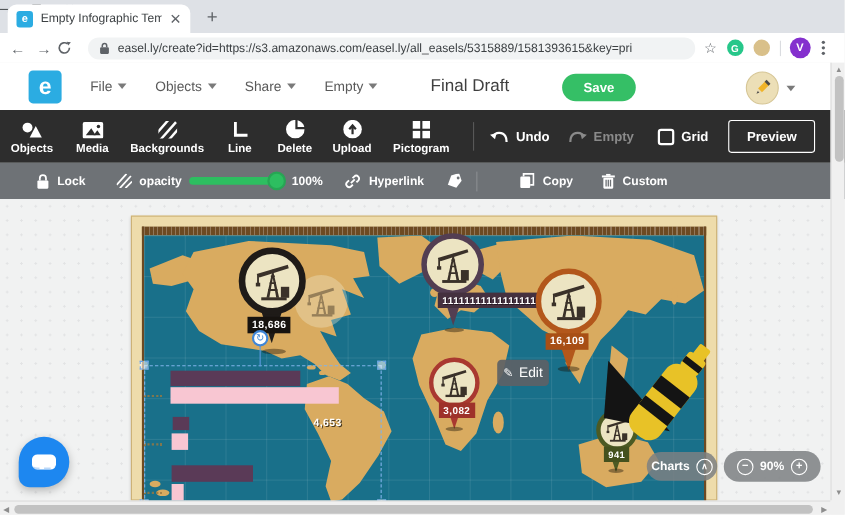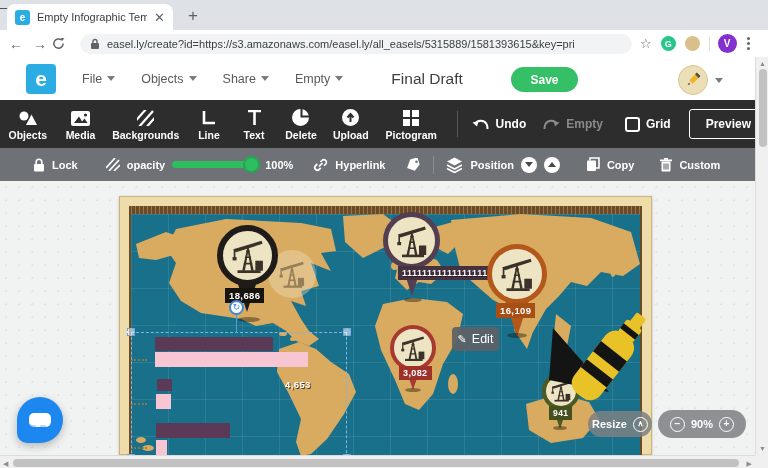--- a/index.html
+++ b/index.html
@@ -240,28 +240,20 @@
       <span class="lbl">Backgrounds</span>
     </div>
     <div class="titem" style="width:48px">
       <span class="ticon">
           <svg width="15" height="16" viewBox="0 0 15 16">
             <path d="M3 1 V13 H14" fill="none" stroke="#fff" stroke-width="2.6"></path>
           </svg>
         </span>
       <span class="lbl">Line</span>
     </div>
-    <div class="titem" style="width:46px">
-      <span class="ticon">
-          <svg width="15" height="16" viewBox="0 0 15 16">
-            <path d="M1 1 H14 M7.5 1 V15" fill="none" stroke="#fff" stroke-width="2.6"></path>
-          </svg>
-        </span>
-      <span class="lbl">Text</span>
-    </div>
     <div class="titem" style="width:52px">
       <span class="ticon">
           <svg width="17" height="17" viewBox="0 0 17 17">
             <path d="M8.5 8.5 L8.5 0 A8.5 8.5 0 1 0 17 8.5 Z" fill="#fff"></path>
             <path d="M10.5 6.5 L10.5 0.3 A8.5 8.5 0 0 1 16.7 6.5 Z" fill="#fff"></path>
           </svg>
         </span>
       <span class="lbl">Delete</span>
     </div>
     <div class="titem" style="width:52px">
@@ -338,34 +330,20 @@
         </svg>
       <span>Hyperlink</span>
     </div>
     <div class="sitem" style="margin-left:20px">
       <svg width="16" height="14" viewBox="0 0 16 14">
           <path d="M7 1 L14.5 1 L14.5 8.5 L8 13 L1.5 8 Z" transform="rotate(-18 8 7)" fill="#fff"></path>
           <circle cx="11.5" cy="3.8" r="1.3" fill="#6e7276"></circle>
         </svg>
     </div>
     <div class="sdiv"></div>
-    <div class="sitem">
-      <svg width="17" height="16" viewBox="0 0 17 16">
-          <polygon points="8.5,0.5 16,4.5 8.5,8.5 1,4.5" fill="#fff"></polygon>
-          <polyline points="1,8 8.5,12 16,8" fill="none" stroke="#fff" stroke-width="1.6"></polyline>
-          <polyline points="1,11.5 8.5,15.5 16,11.5" fill="none" stroke="#fff" stroke-width="1.6"></polyline>
-        </svg>
-      <span>Position</span>
-      <span class="circbtn">
-          <span class="tri-d"></span>
-        </span>
-      <span class="circbtn">
-          <span class="tri-u"></span>
-        </span>
-    </div>
     <div class="sitem" style="margin-left:26px">
       <svg width="14" height="15" viewBox="0 0 14 15">
           <rect x="1" y="3.5" width="9" height="10.5" rx="1" fill="#fff"></rect>
           <path d="M4 3.5 V1 H13 V11 H10" fill="none" stroke="#fff" stroke-width="1.6"></path>
         </svg>
       <span>Copy</span>
     </div>
     <div class="sitem" style="margin-left:26px">
       <svg width="12" height="14" viewBox="0 0 12 14">
           <rect x="1.5" y="3.5" width="9" height="10" rx="1" fill="#fff"></rect>
@@ -510,21 +488,21 @@
   </div>
   <div class="abs rotstem"></div>
   <div class="abs rothandle">↻</div>
 
   <button class="abs editbtn">
     <span style="font-size:11px;">✎</span>
     <span>Edit</span>
   </button>
 
   <div class="abs zpill" style="left:588px; top:411px; width:64px;">
-    <span>Resize</span>
+    <span>Charts</span>
     <span class="zcirc" style="font-size:8px;">∧</span>
   </div>
   <div class="abs zpill" style="left:658px; top:410px; width:88px; height:28px; border-radius:14px;">
     <span class="zcirc">−</span>
     <span>90%</span>
     <span class="zcirc">+</span>
   </div>
 
   <div class="abs chatfab">
     <div class="chatglyph"></div>

